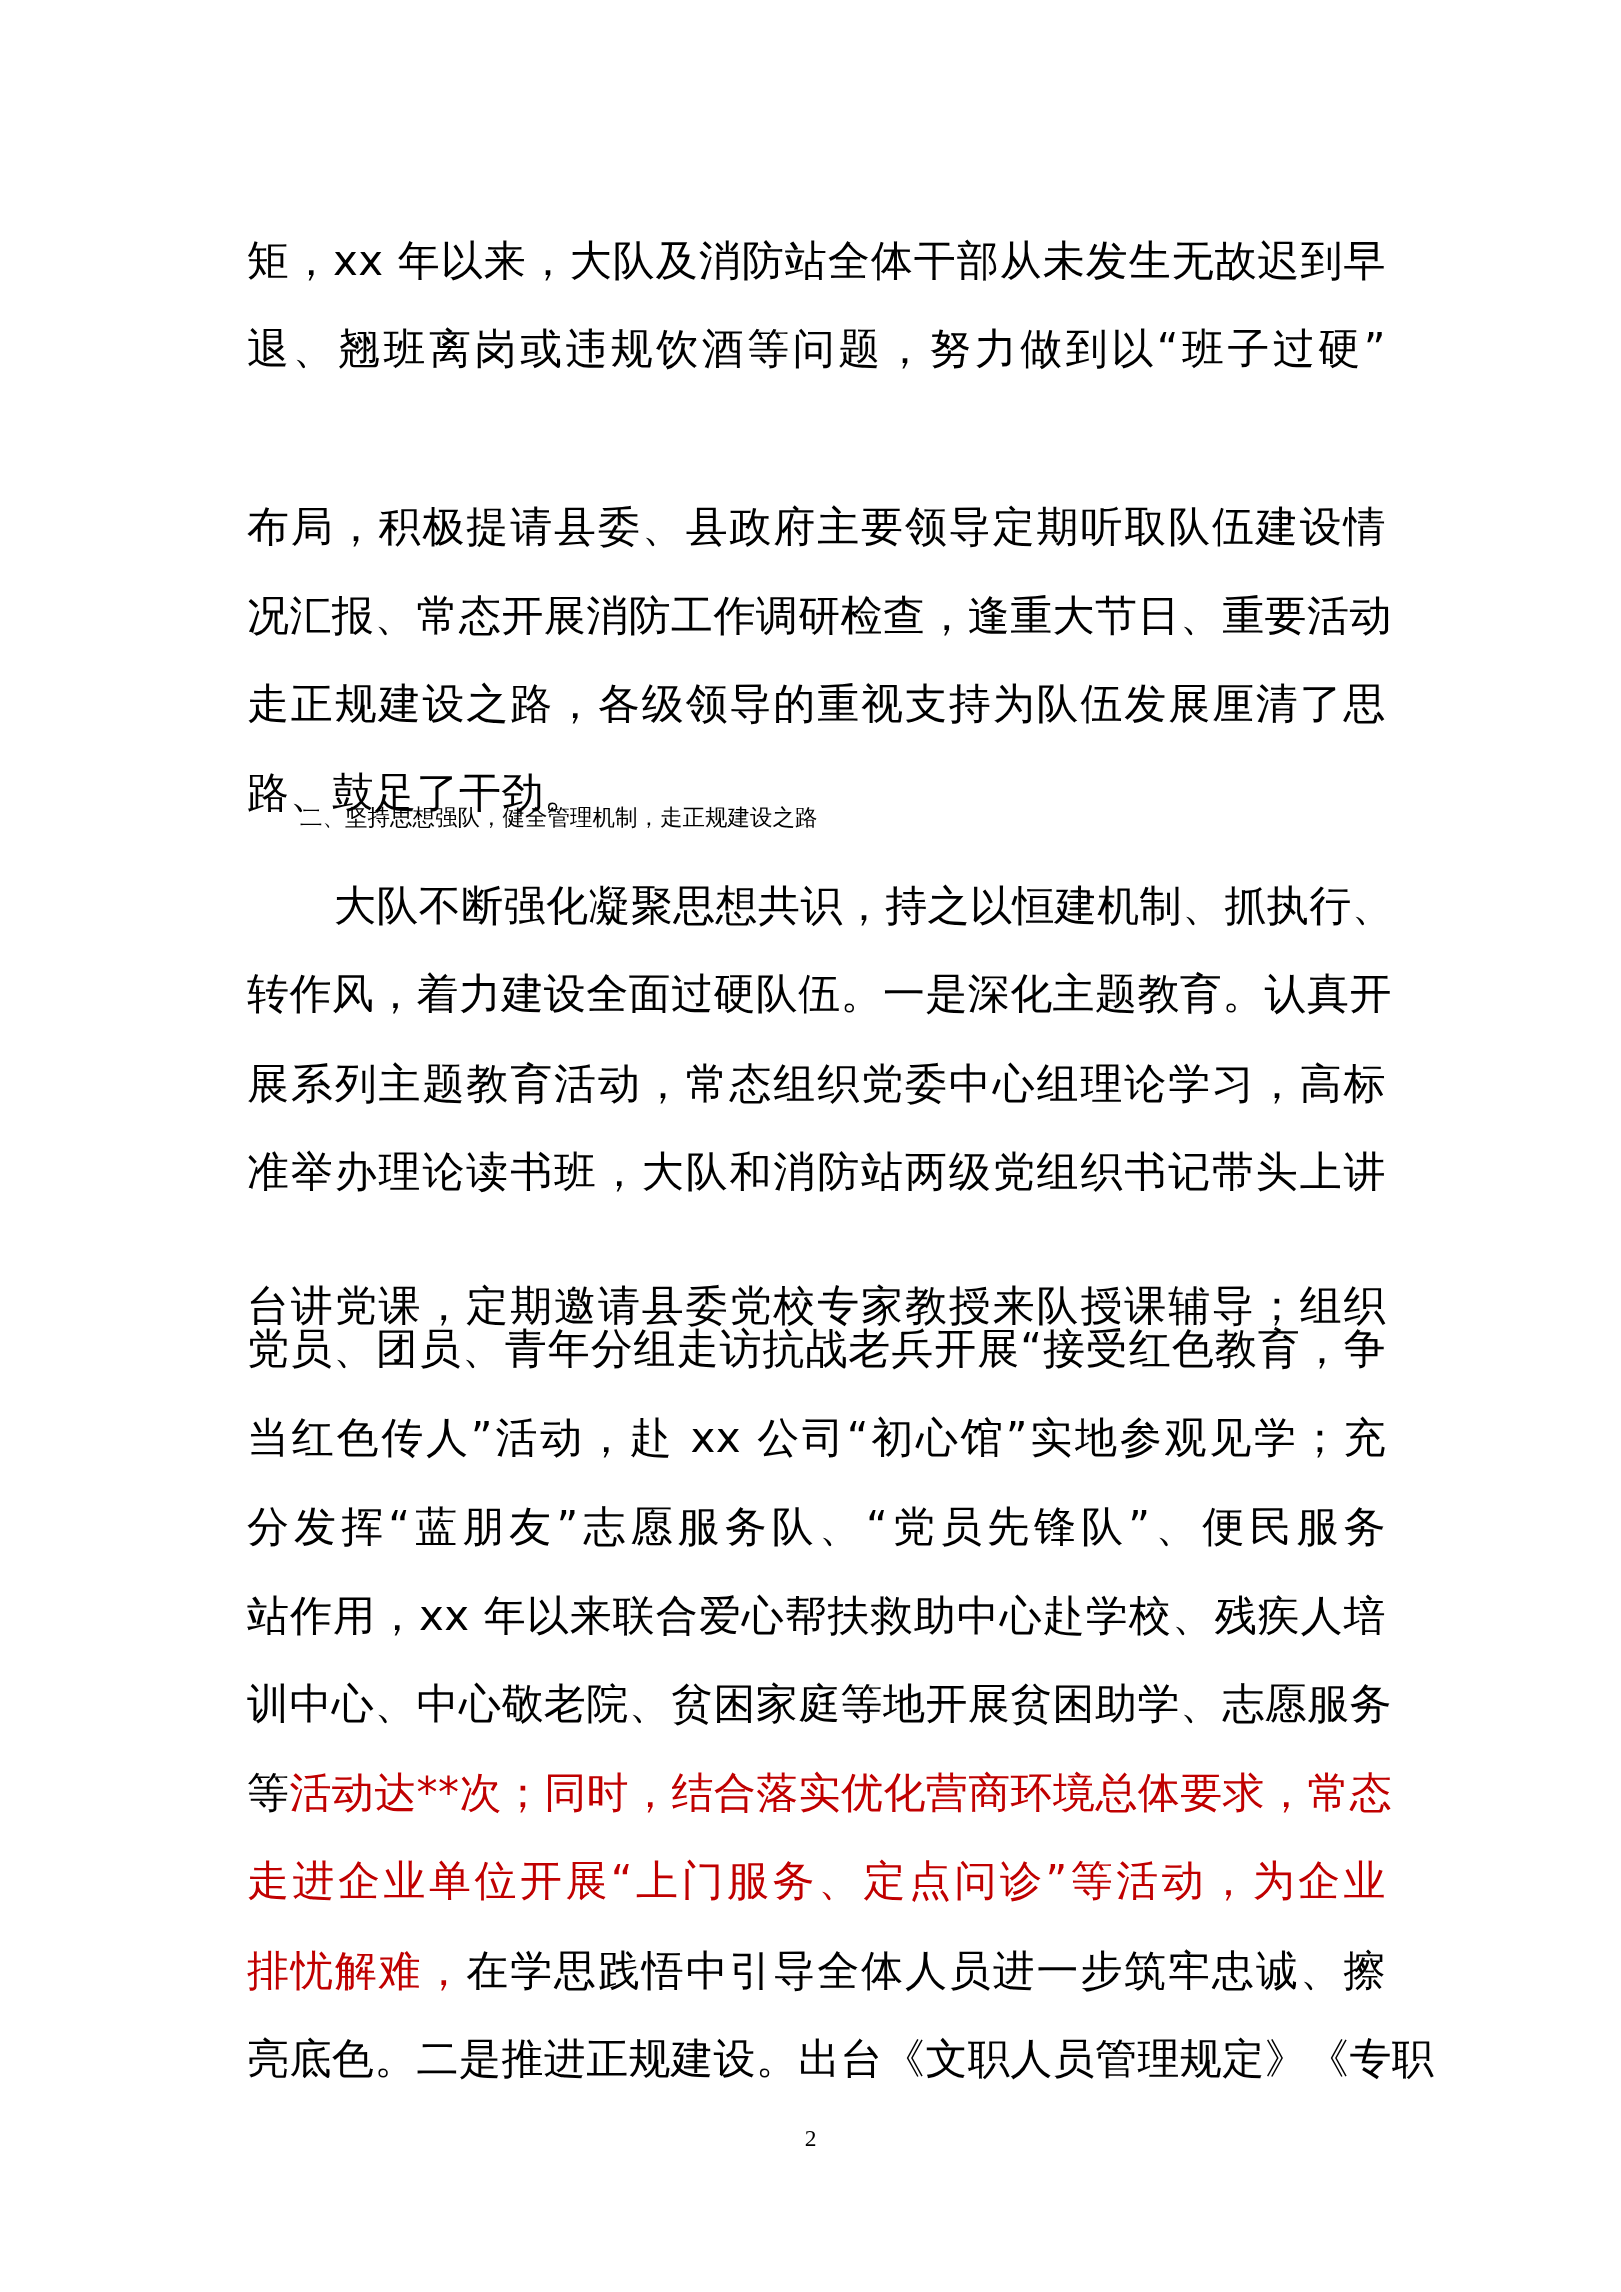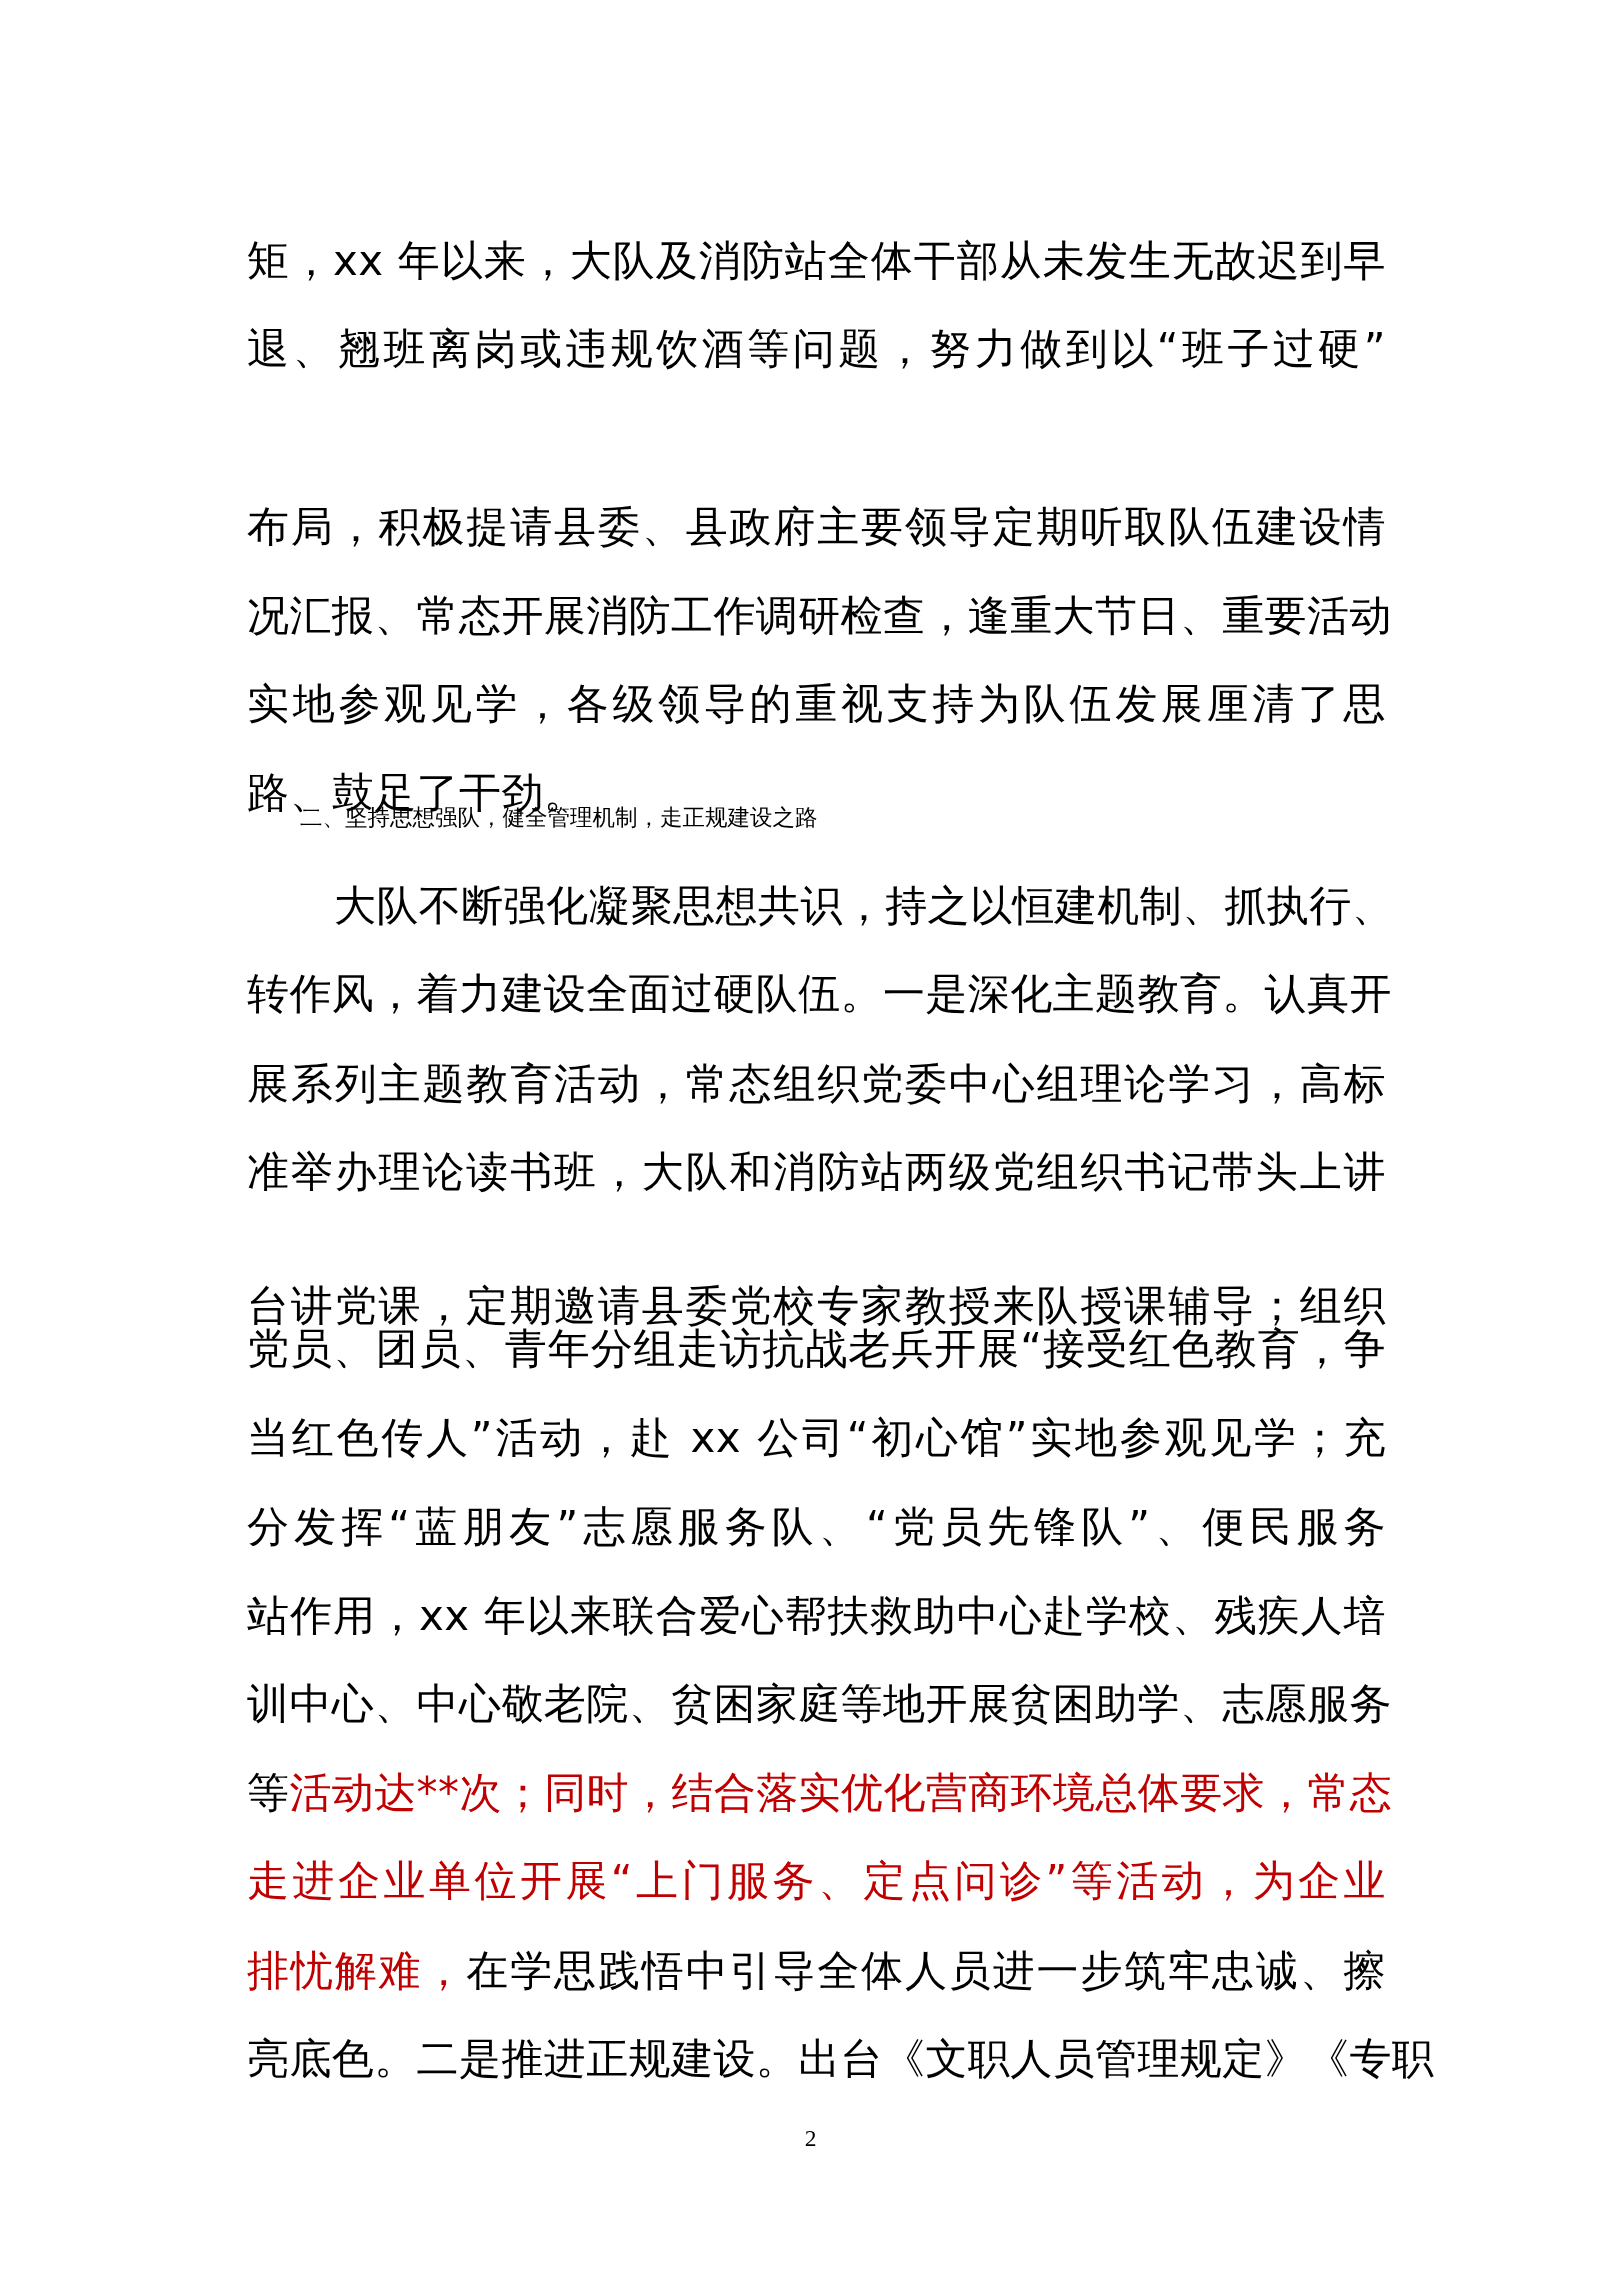--- a/index.html
+++ b/index.html
@@ -27,21 +27,21 @@
 </style>
 </head>
 <body>
 
 <div class="page">
 
   <div class="line" style="top:233px">矩，xx 年以来，大队及消防站全体干部从未发生无故迟到早</div>
   <div class="line" style="top:321px">退、翘班离岗或违规饮酒等问题，努力做到以“班子过硬”</div>
   <div class="line" style="top:499px">布局，积极提请县委、县政府主要领导定期听取队伍建设情</div>
   <div class="line" style="top:588px">况汇报、常态开展消防工作调研检查，逢重大节日、重要活动</div>
-  <div class="line" style="top:676px">实地参观见学，各级领导的重视支持为队伍发展厘清了思</div>
+  <div class="line" style="top:676px">走正规建设之路，各级领导的重视支持为队伍发展厘清了思</div>
   <div class="line last" style="top:765px">路、鼓足了干劲。</div>
 
   <div class="heading">二、坚持思想强队，健全管理机制，走正规建设之路</div>
 
   <div class="line indent" style="top:878px">大队不断强化凝聚思想共识，持之以恒建机制、抓执行、</div>
   <div class="line" style="top:966px">转作风，着力建设全面过硬队伍。一是深化主题教育。认真开</div>
   <div class="line" style="top:1056px">展系列主题教育活动，常态组织党委中心组理论学习，高标</div>
   <div class="line" style="top:1144px">准举办理论读书班，大队和消防站两级党组织书记带头上讲</div>
   <div class="line" style="top:1278px">台讲党课，定期邀请县委党校专家教授来队授课辅导；组织</div>
   <div class="line" style="top:1321px">党员、团员、青年分组走访抗战老兵开展“接受红色教育，争</div>

